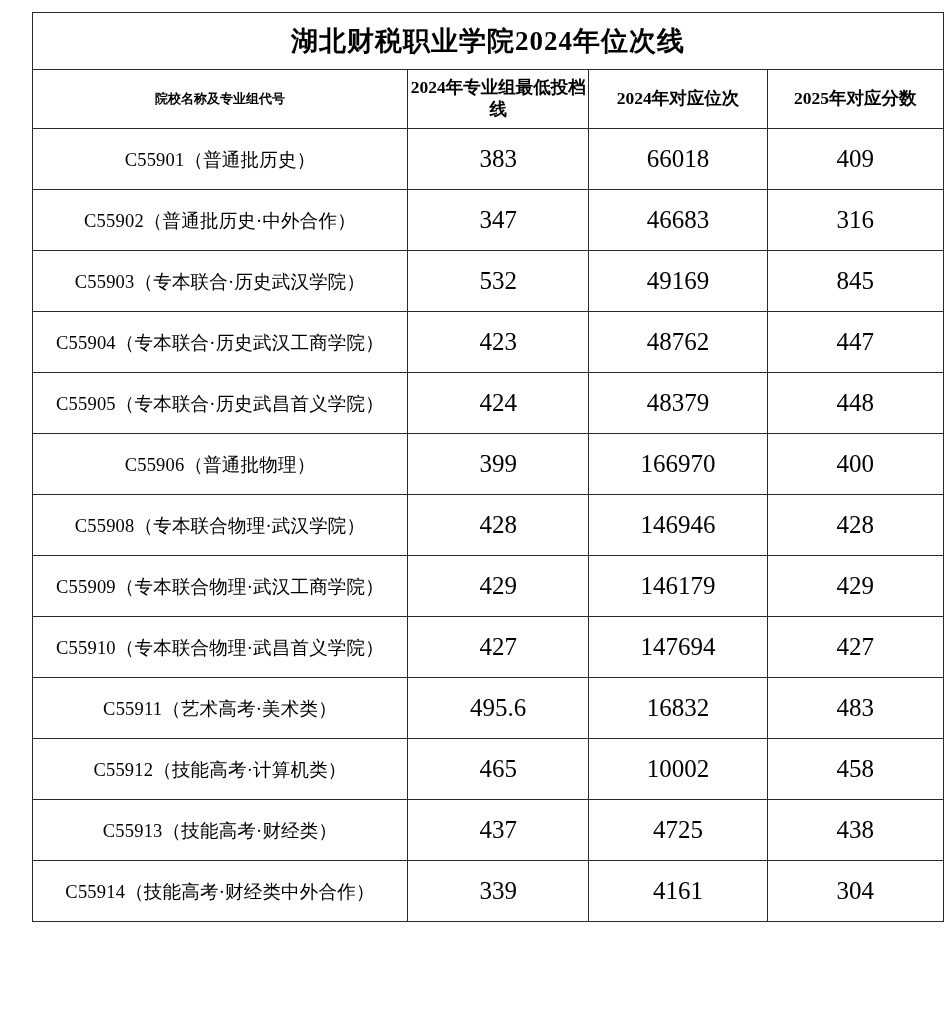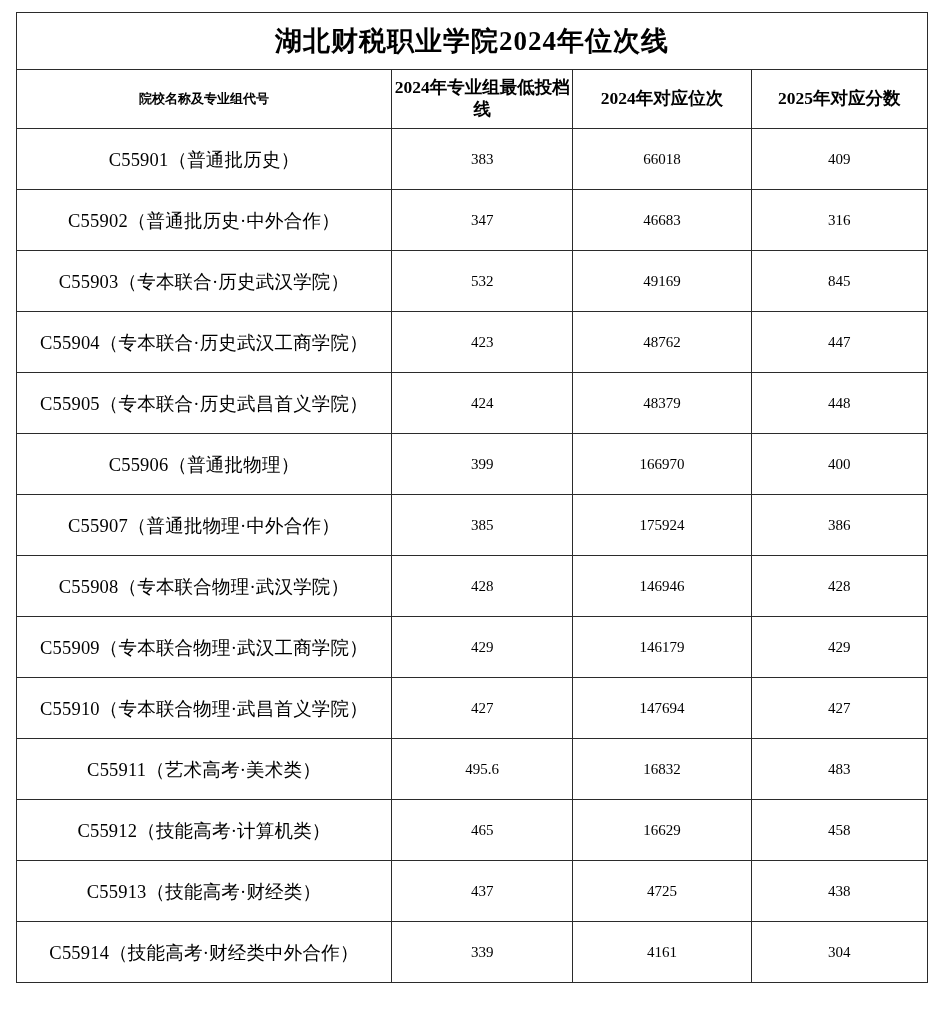--- a/index.html
+++ b/index.html
@@ -17,20 +17,21 @@
     width: 944px;
     height: 1027px;
     box-sizing: border-box;
     padding: 12px 16px 0 16px;
     background: #ffffff;
   }
   table.score-table {
     border-collapse: collapse;
     width: 912px;
     table-layout: fixed;
+    margin-left: 16px;
   }
   table.score-table td,
   table.score-table th {
     border: 1px solid #2b2b2b;
     padding: 0;
     text-align: center;
     vertical-align: middle;
   }
   .title-cell {
     height: 56px;
@@ -43,21 +44,21 @@
     font-size: 13px;
     font-weight: bold;
     line-height: 1.25;
     padding: 4px 6px;
   }
   .head-cell.small {
     font-size: 17.5px;
   }
   .row-cell {
     height: 60px;
-    font-size: 15px;
+    font-size: 25px;
   }
   .name-cell {
     text-align: left;
     padding-left: 14px;
     font-size: 18.5px;
     letter-spacing: 0.2px;
   }
   .col-name  { width: 368px; }
   .col-score { width: 178px; }
   .col-rank  { width: 175px; }
@@ -115,26 +116,20 @@
         <td class="row-cell">48379</td>
         <td class="row-cell">448</td>
       </tr>
       <tr>
         <td class="row-cell name-cell">C55906（普通批物理）</td>
         <td class="row-cell">399</td>
         <td class="row-cell">166970</td>
         <td class="row-cell">400</td>
       </tr>
       <tr>
-        <td class="row-cell name-cell">C55907（普通批物理·中外合作）</td>
-        <td class="row-cell">385</td>
-        <td class="row-cell">175924</td>
-        <td class="row-cell">386</td>
-      </tr>
-      <tr>
         <td class="row-cell name-cell">C55908（专本联合物理·武汉学院）</td>
         <td class="row-cell">428</td>
         <td class="row-cell">146946</td>
         <td class="row-cell">428</td>
       </tr>
       <tr>
         <td class="row-cell name-cell">C55909（专本联合物理·武汉工商学院）</td>
         <td class="row-cell">429</td>
         <td class="row-cell">146179</td>
         <td class="row-cell">429</td>
@@ -147,21 +142,21 @@
       </tr>
       <tr>
         <td class="row-cell name-cell">C55911（艺术高考·美术类）</td>
         <td class="row-cell">495.6</td>
         <td class="row-cell">16832</td>
         <td class="row-cell">483</td>
       </tr>
       <tr>
         <td class="row-cell name-cell">C55912（技能高考·计算机类）</td>
         <td class="row-cell">465</td>
-        <td class="row-cell">16629</td>
+        <td class="row-cell">10002</td>
         <td class="row-cell">458</td>
       </tr>
       <tr>
         <td class="row-cell name-cell">C55913（技能高考·财经类）</td>
         <td class="row-cell">437</td>
         <td class="row-cell">4725</td>
         <td class="row-cell">438</td>
       </tr>
       <tr>
         <td class="row-cell name-cell">C55914（技能高考·财经类中外合作）</td>

